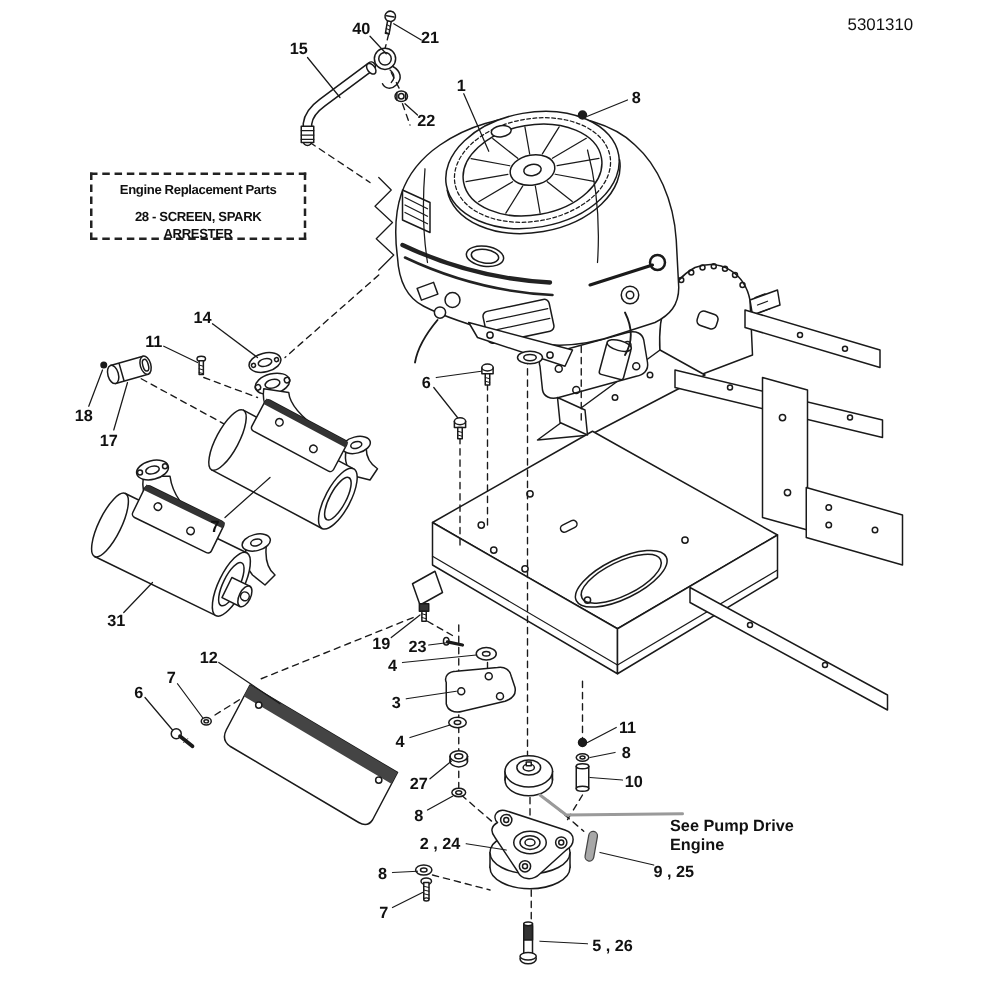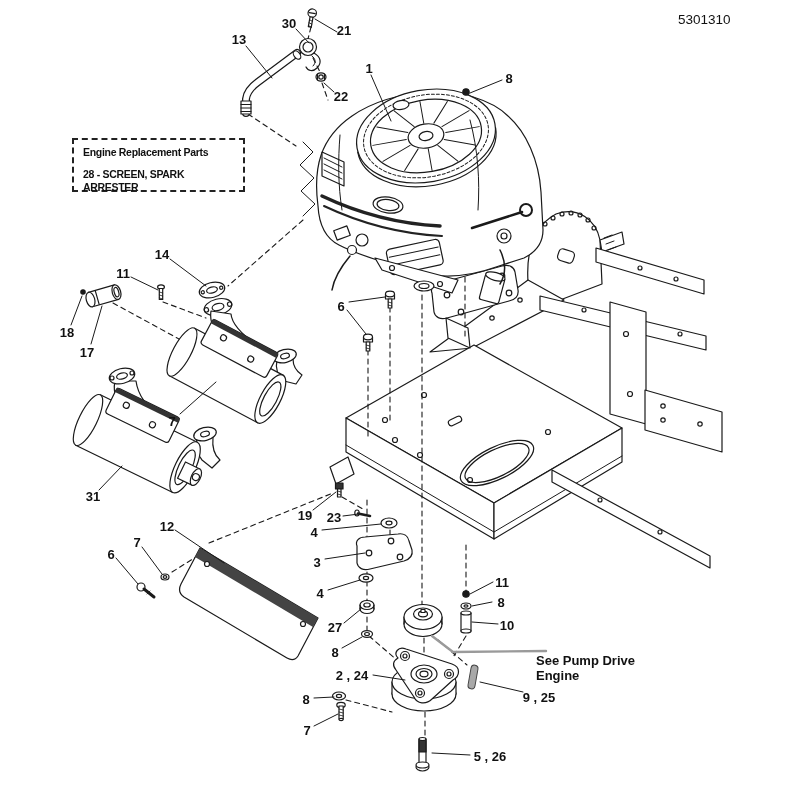--- a/index.html
+++ b/index.html
@@ -4,21 +4,21 @@
 <style>
   html,body{margin:0;padding:0;background:#ffffff;}
   .canvas{position:relative;width:800px;height:800px;background:#ffffff;overflow:hidden;
           font-family:"Liberation Sans",sans-serif;}
   .canvas svg{position:absolute;left:0;top:0;}
   .callout{position:absolute;transform:translate(-50%,-50%);font-weight:bold;font-size:13px;
            color:#111;white-space:nowrap;letter-spacing:0;}
   .doc-number{position:absolute;left:678px;top:12px;font-weight:normal;font-size:13.5px;color:#111;}
   .note-box{position:absolute;left:72px;top:138px;width:173px;height:54px;box-sizing:border-box;
             border:2px dashed #222;padding:6px 9px;}
-  .note-box .note-line{font-weight:bold;font-size:10.5px;letter-spacing:-0.3px;color:#111;line-height:13px;}
+  .note-box .note-line{font-weight:bold;font-size:10.5px;letter-spacing:-0.3px;color:#111;line-height:13px;text-align:center;}
   .note-box .note-line + .note-line{margin-top:9px;}
   .pump-note{position:absolute;left:536px;top:640px;width:120px;font-weight:bold;font-size:13px;
              color:#111;line-height:15px;margin-top:13px;}
 </style>
 </head>
 <body>
 
 <div class="canvas">
 
 <svg width="800" height="800" viewBox="0 0 800 800">
@@ -448,23 +448,23 @@
 <div class="note-box">
   <div class="note-line">Engine Replacement Parts</div>
   <div class="note-line">28 - SCREEN, SPARK ARRESTER</div>
 </div>
 
 <div class="pump-note">
   <div>See Pump Drive</div>
   <div>Engine</div>
 </div>
 
-<div class="callout" style="left:289px;top:23px">30</div>
+<div class="callout" style="left:289px;top:23px">40</div>
 <div class="callout" style="left:344px;top:30px">21</div>
-<div class="callout" style="left:239px;top:39px">13</div>
+<div class="callout" style="left:239px;top:39px">15</div>
 <div class="callout" style="left:369px;top:68px">1</div>
 <div class="callout" style="left:341px;top:96px">22</div>
 <div class="callout" style="left:509px;top:78px">8</div>
 <div class="callout" style="left:162px;top:254px">14</div>
 <div class="callout" style="left:123px;top:273px">11</div>
 <div class="callout" style="left:67px;top:332px">18</div>
 <div class="callout" style="left:87px;top:352px">17</div>
 <div class="callout" style="left:341px;top:306px">6</div>
 <div class="callout" style="left:172px;top:421px">7</div>
 <div class="callout" style="left:93px;top:496px">31</div>

